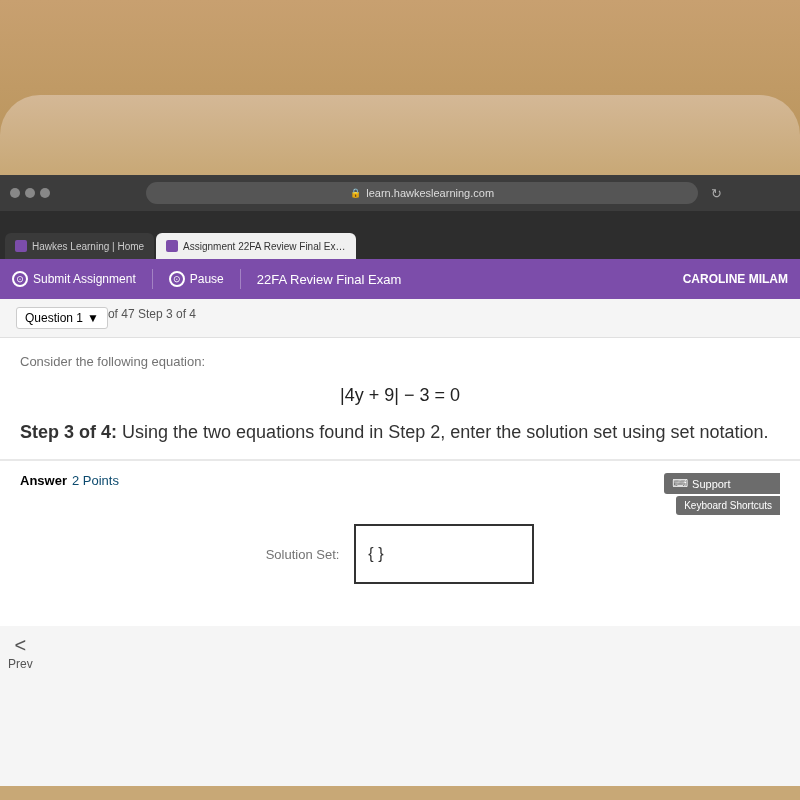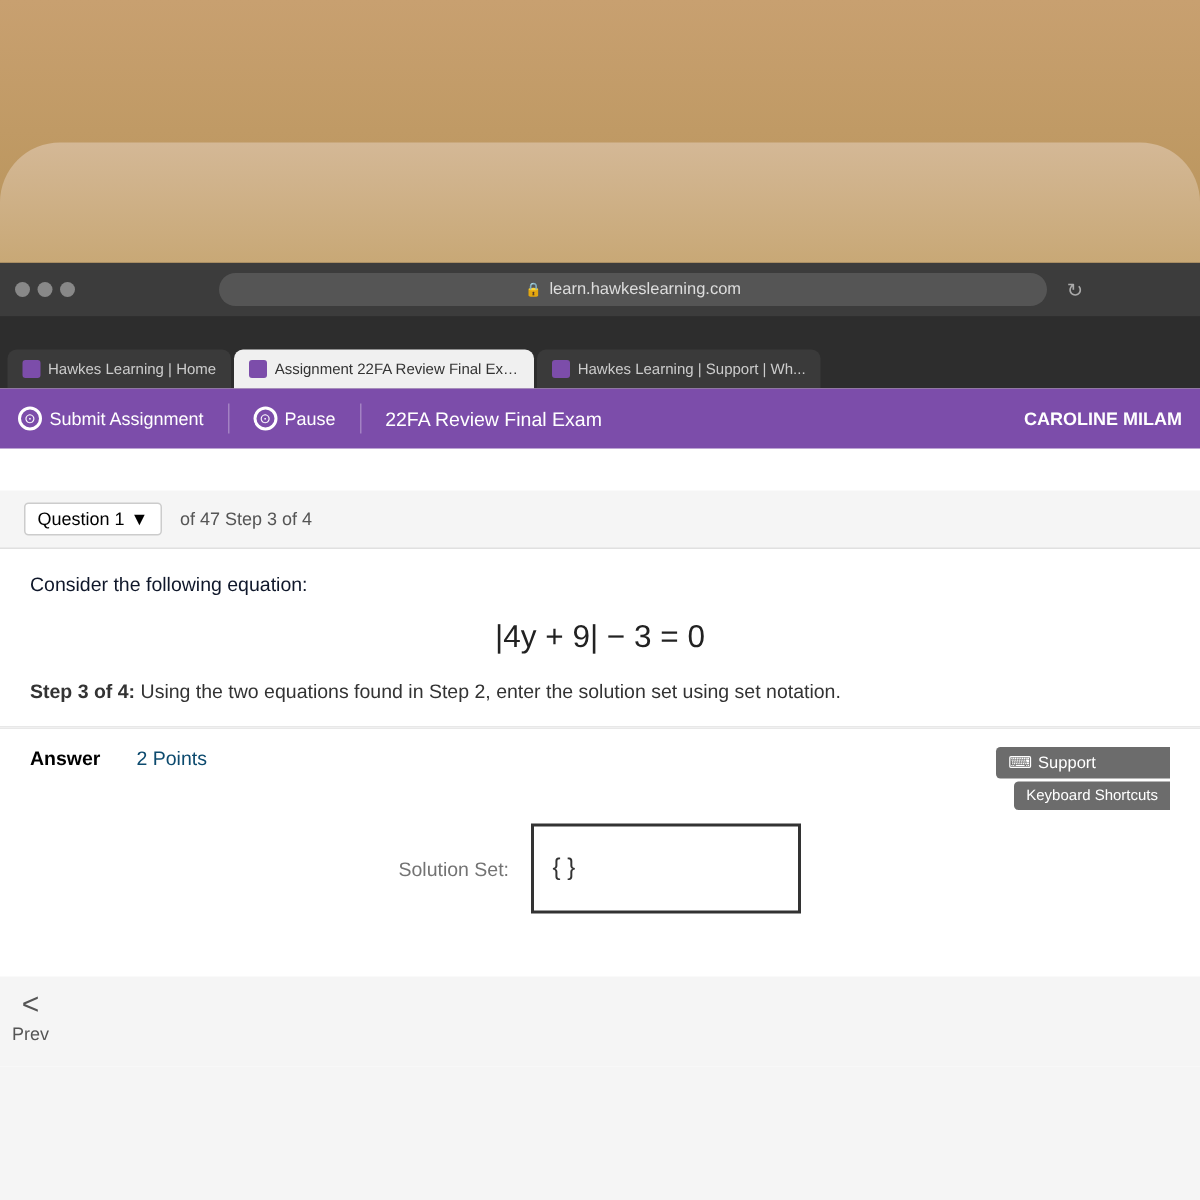--- a/index.html
+++ b/index.html
@@ -159,24 +159,23 @@
       font-size: 12px;
       color: white;
       font-weight: bold;
     }
 
     
     .question-header {
       background: #f5f5f5;
       padding: 8px 16px;
       display: flex;
-      align-items: center;
-      gap: 12px;
+      align-items: flex-start;
+      gap: 0;
       border-bottom: 1px solid #e0e0e0;
-      margin-top: 28px;
     }
     .question-selector {
       background: white;
       border: 1px solid #ccc;
       border-radius: 3px;
       padding: 3px 8px;
       font-size: 12px;
       display: flex;
       align-items: center;
       gap: 4px;
@@ -188,48 +187,48 @@
 
     
     .question-body {
       background: white;
       margin: 0;
       padding: 16px 20px;
       border-bottom: 1px solid #e8e8e8;
     }
     .question-consider {
       font-size: 13px;
-      color: #0f172a;
+      color: #737373;
       margin-bottom: 16px;
     }
     .equation-display {
       text-align: center;
-      font-size: 21px;
+      font-size: 18px;
       margin: 16px 0;
       color: #222;
     }
     .step-instruction {
-      font-size: 13px;
+      font-size: 18px;
       color: #333;
       margin-bottom: 0;
     }
     .step-instruction strong {
       font-weight: bold;
     }
 
     
     .answer-section {
       background: white;
       padding: 12px 20px;
       border-top: 1px solid #e8e8e8;
     }
     .answer-header {
       display: flex;
       align-items: flex-start;
-      gap: 24px;
+      gap: 5px;
       margin-bottom: 16px;
     }
     .answer-label {
       font-weight: bold;
       font-size: 13px;
     }
     .answer-points {
       font-size: 13px;
       color: #0c4a6e;
     }
@@ -331,24 +330,20 @@
   </div>
 
   <div class="browser-tabs">
     <div class="tab">
       <div class="tab-favicon"></div>
       <span class="tab-label">Hawkes Learning | Home</span>
     </div>
     <div class="tab active">
       <div class="tab-favicon"></div>
       <span class="tab-label">Assignment 22FA Review Final Exam Question 1 of 47 Step 3 of 4 | Hawkes Lea...</span>
-    </div>
-    <div class="tab">
-      <div class="tab-favicon"></div>
-      <span class="tab-label">Hawkes Learning | Support | Wh...</span>
     </div>
   </div>
 </div>
 
 <div class="content-wrapper">
 
   <div class="app-toolbar">
     <div class="toolbar-btn">
       <div class="icon-circle">⊙</div>
       <span>Submit Assignment</span>

